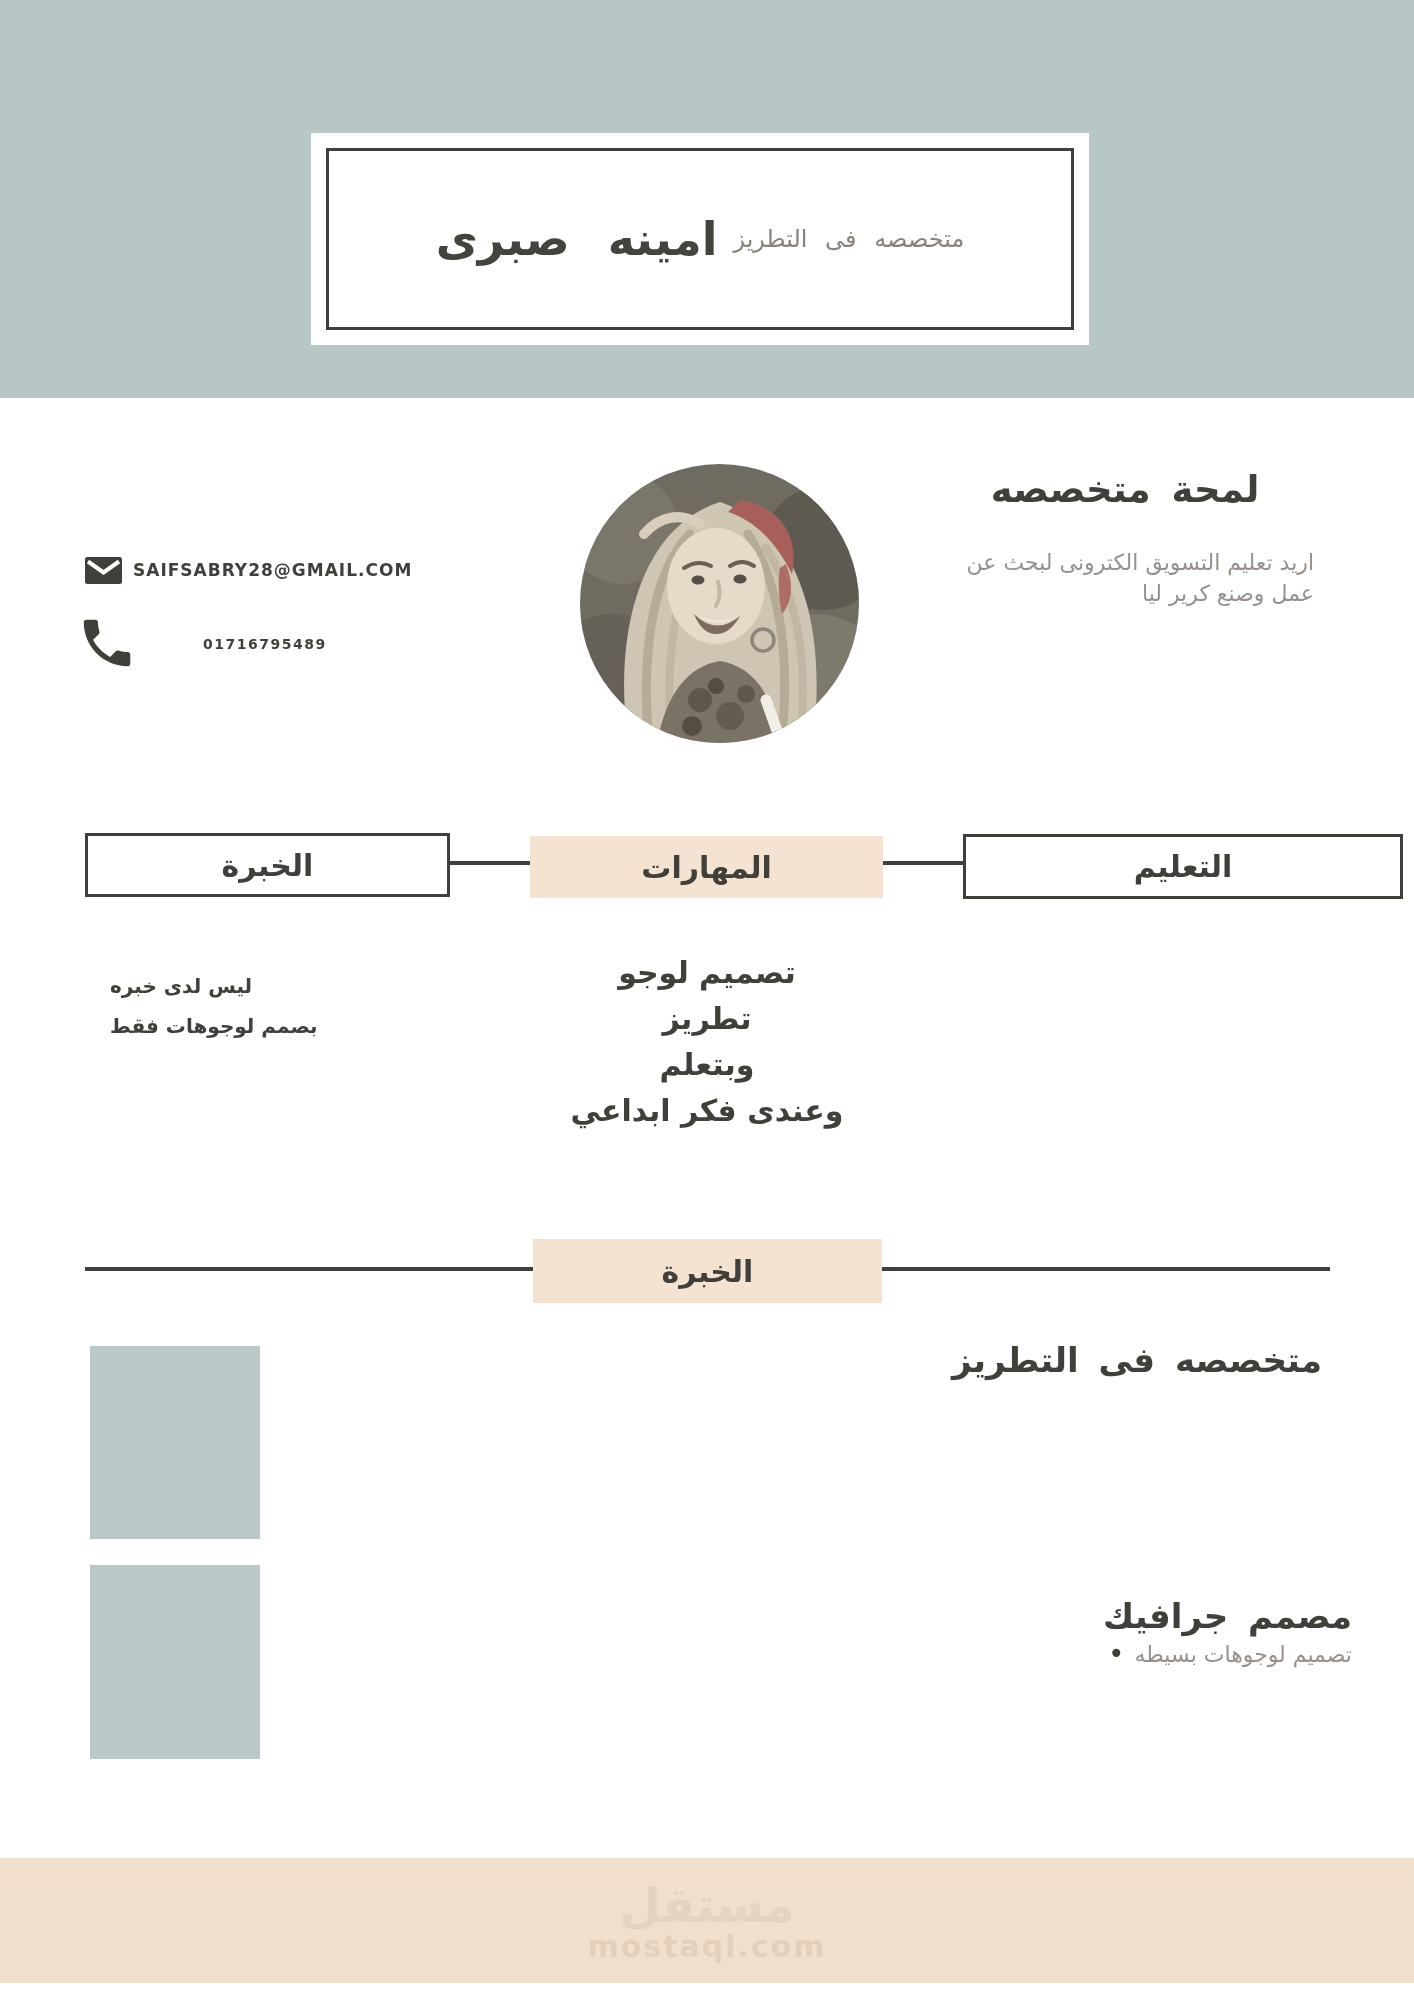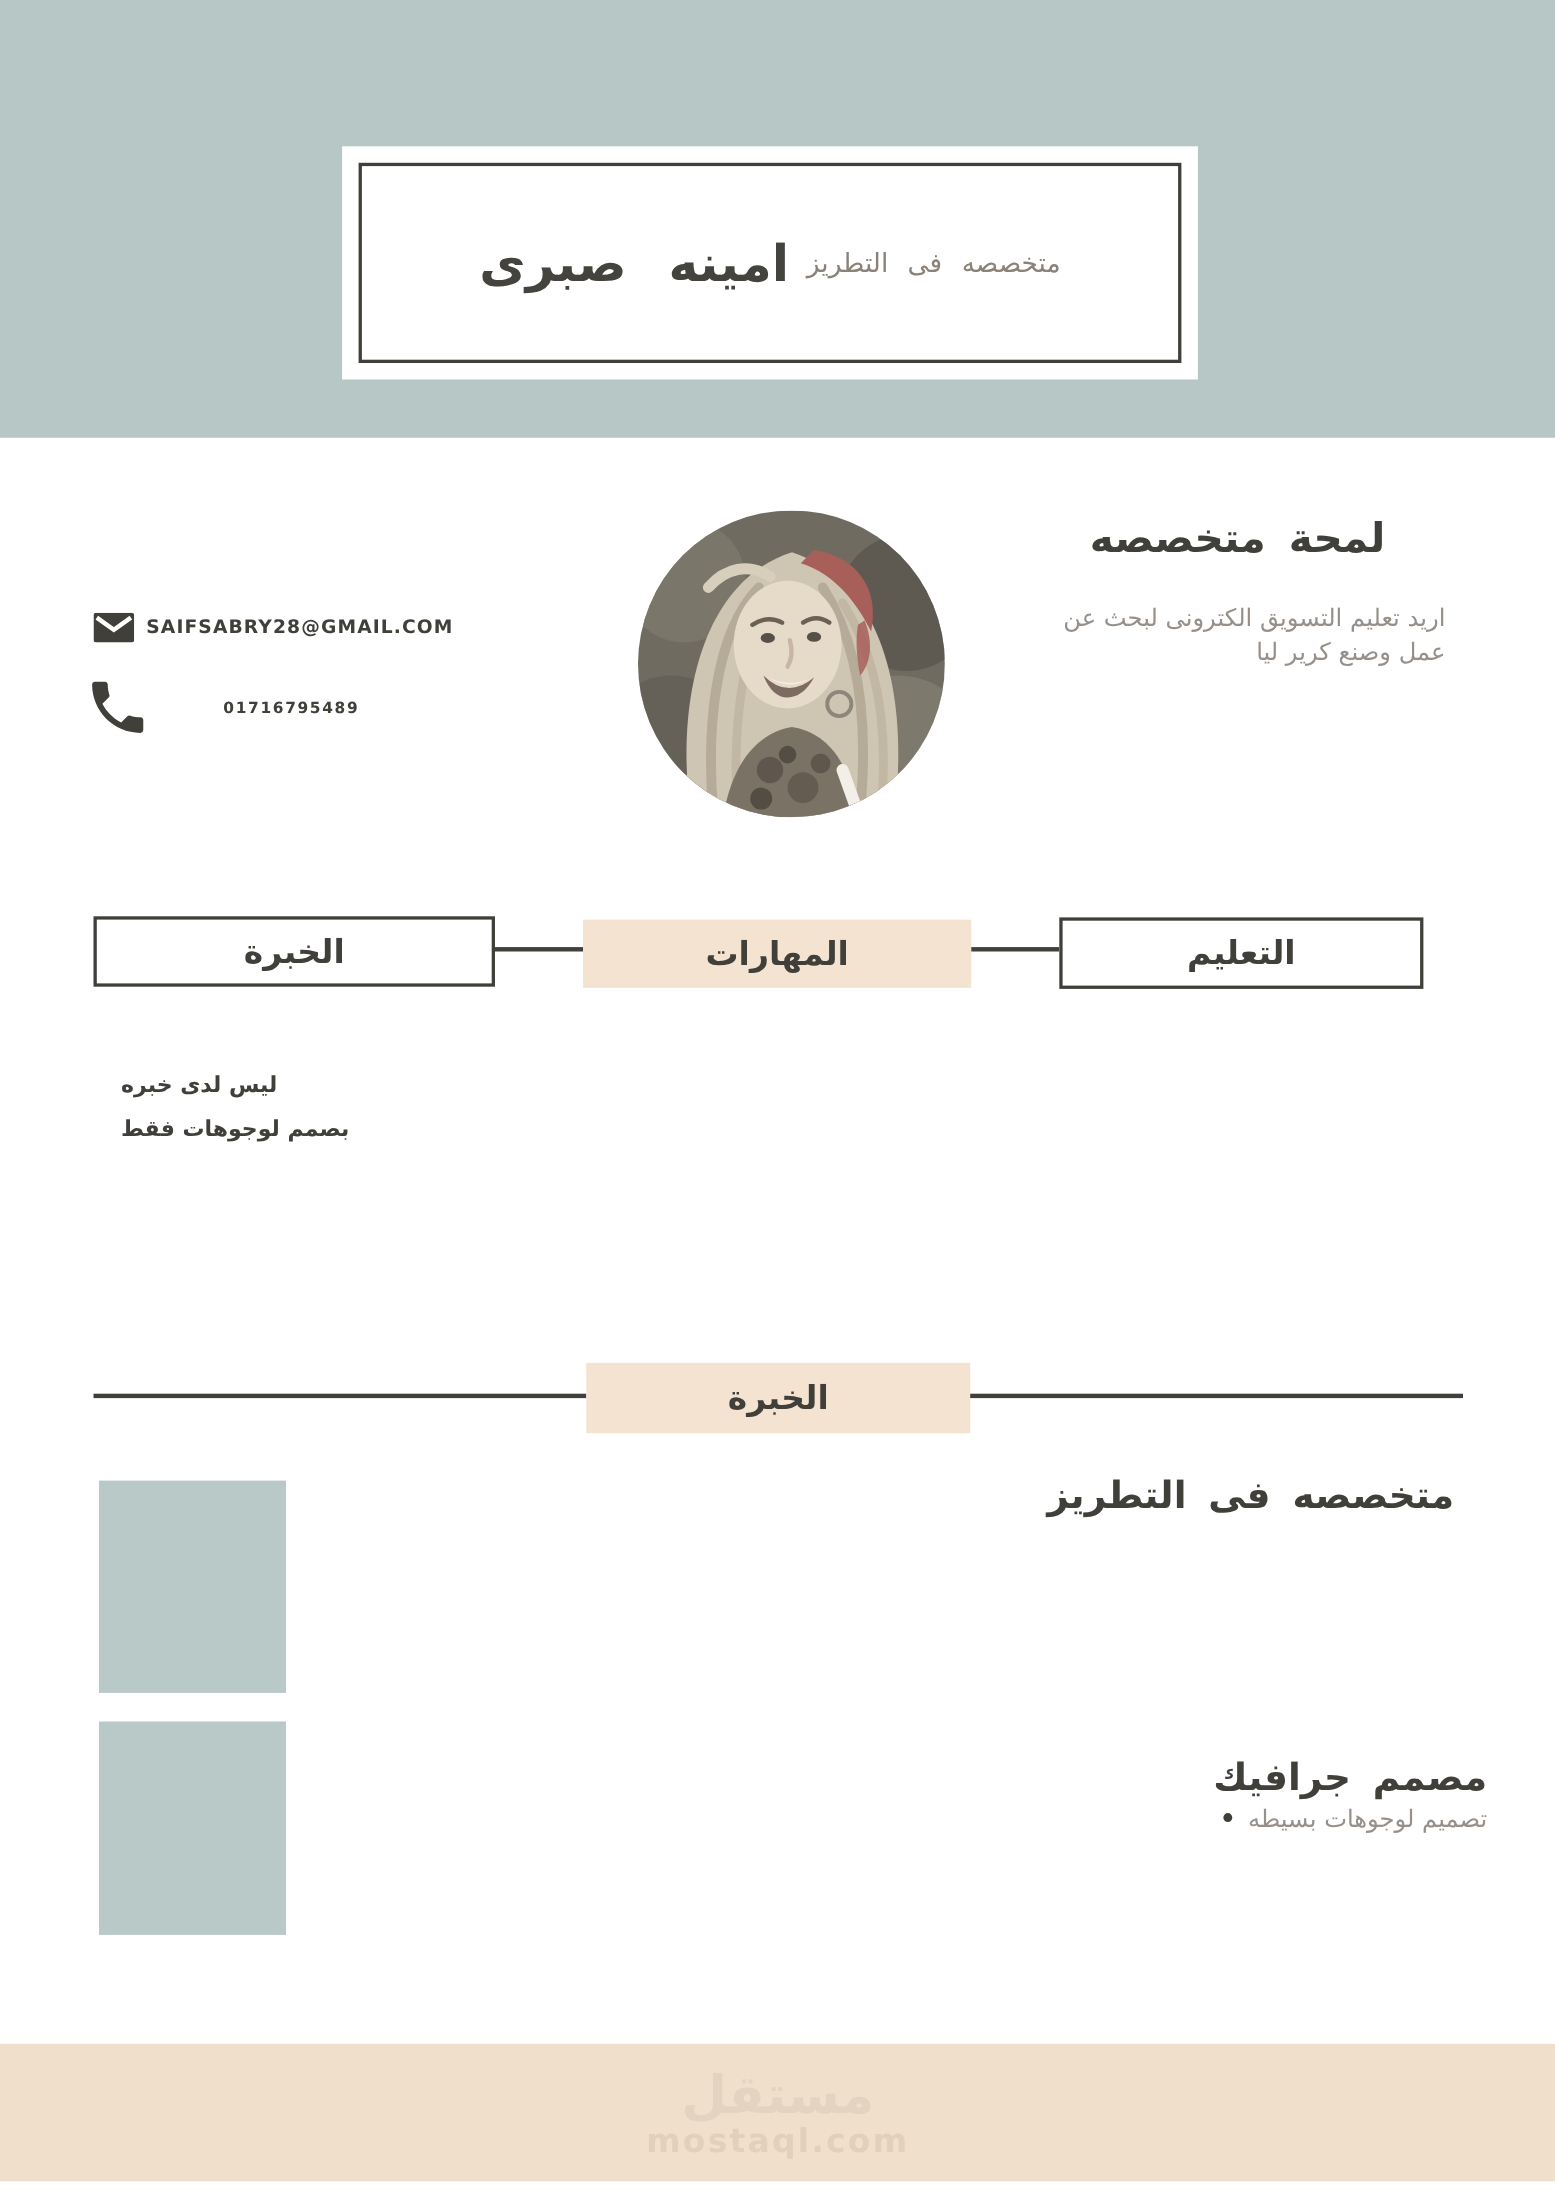--- a/index.html
+++ b/index.html
@@ -35,21 +35,21 @@
   
   .email-icon{position:absolute;left:85px;top:557px;width:37px;height:27px;}
   .email-text{position:absolute;left:133px;top:560px;font-size:17px;font-weight:bold;letter-spacing:1px;color:var(--dark);}
   .phone-icon{position:absolute;left:76px;top:612px;width:62px;height:62px;}
   .phone-text{position:absolute;left:203px;top:636px;font-size:14px;font-weight:bold;letter-spacing:1.5px;color:var(--dark);}
 
   
   .tab-label{display:flex;align-items:center;justify-content:center;font-size:30px;font-weight:bold;color:var(--dark);letter-spacing:2px;direction:rtl;}
   .tab-exp{position:absolute;left:85px;top:833px;width:365px;height:64px;background:#ffffff;border:3px solid var(--dark);}
   .tab-skills{position:absolute;left:530px;top:836px;width:353px;height:62px;background:var(--beige);}
-  .tab-edu{position:absolute;left:963px;top:834px;width:331px;height:65px;background:#ffffff;border:3px solid var(--dark);}
+  .tab-edu{position:absolute;left:963px;top:834px;width:440px;height:65px;background:#ffffff;border:3px solid var(--dark);}
   .conn{position:absolute;height:4px;background:var(--dark);}
   .conn1{left:450px;top:861px;width:80px;}
   .conn2{left:883px;top:861px;width:80px;}
 
   
   .edu-text{position:absolute;right:64px;top:936px;width:400px;direction:rtl;text-align:right;color:var(--muted);font-size:23px;line-height:36px;}
   .edu-line2{margin-top:22px;}
   .skills-list{position:absolute;left:437px;top:950px;width:540px;text-align:center;direction:rtl;font-size:30px;line-height:46px;font-weight:bold;color:var(--dark);letter-spacing:1px;}
   .exp-note{position:absolute;left:110px;top:966px;width:360px;text-align:left;direction:rtl;font-size:20px;line-height:40px;font-weight:bold;color:var(--dark);letter-spacing:1px;}
 
@@ -151,20 +151,26 @@
   </span>
   <span class="phone-text">01716795489</span>
 
   <div class="tab-label tab-exp">الخبرة</div>
   <div class="conn conn1"></div>
   <div class="tab-label tab-skills">المهارات</div>
   <div class="conn conn2"></div>
   <div class="tab-label tab-edu">التعليم</div>
 
 
+  <div class="skills-list">
+    <div>تصميم لوجو</div>
+    <div>تطريز</div>
+    <div>وبتعلم</div>
+    <div>وعندى فكر ابداعي</div>
+  </div>
 
   <div class="exp-note">
     <div>ليس لدى خبره</div>
     <div>بصمم لوجوهات فقط</div>
   </div>
 
   <div class="divider-line divider-left"></div>
   <div class="divider-label">الخبرة</div>
   <div class="divider-line divider-right"></div>
 

